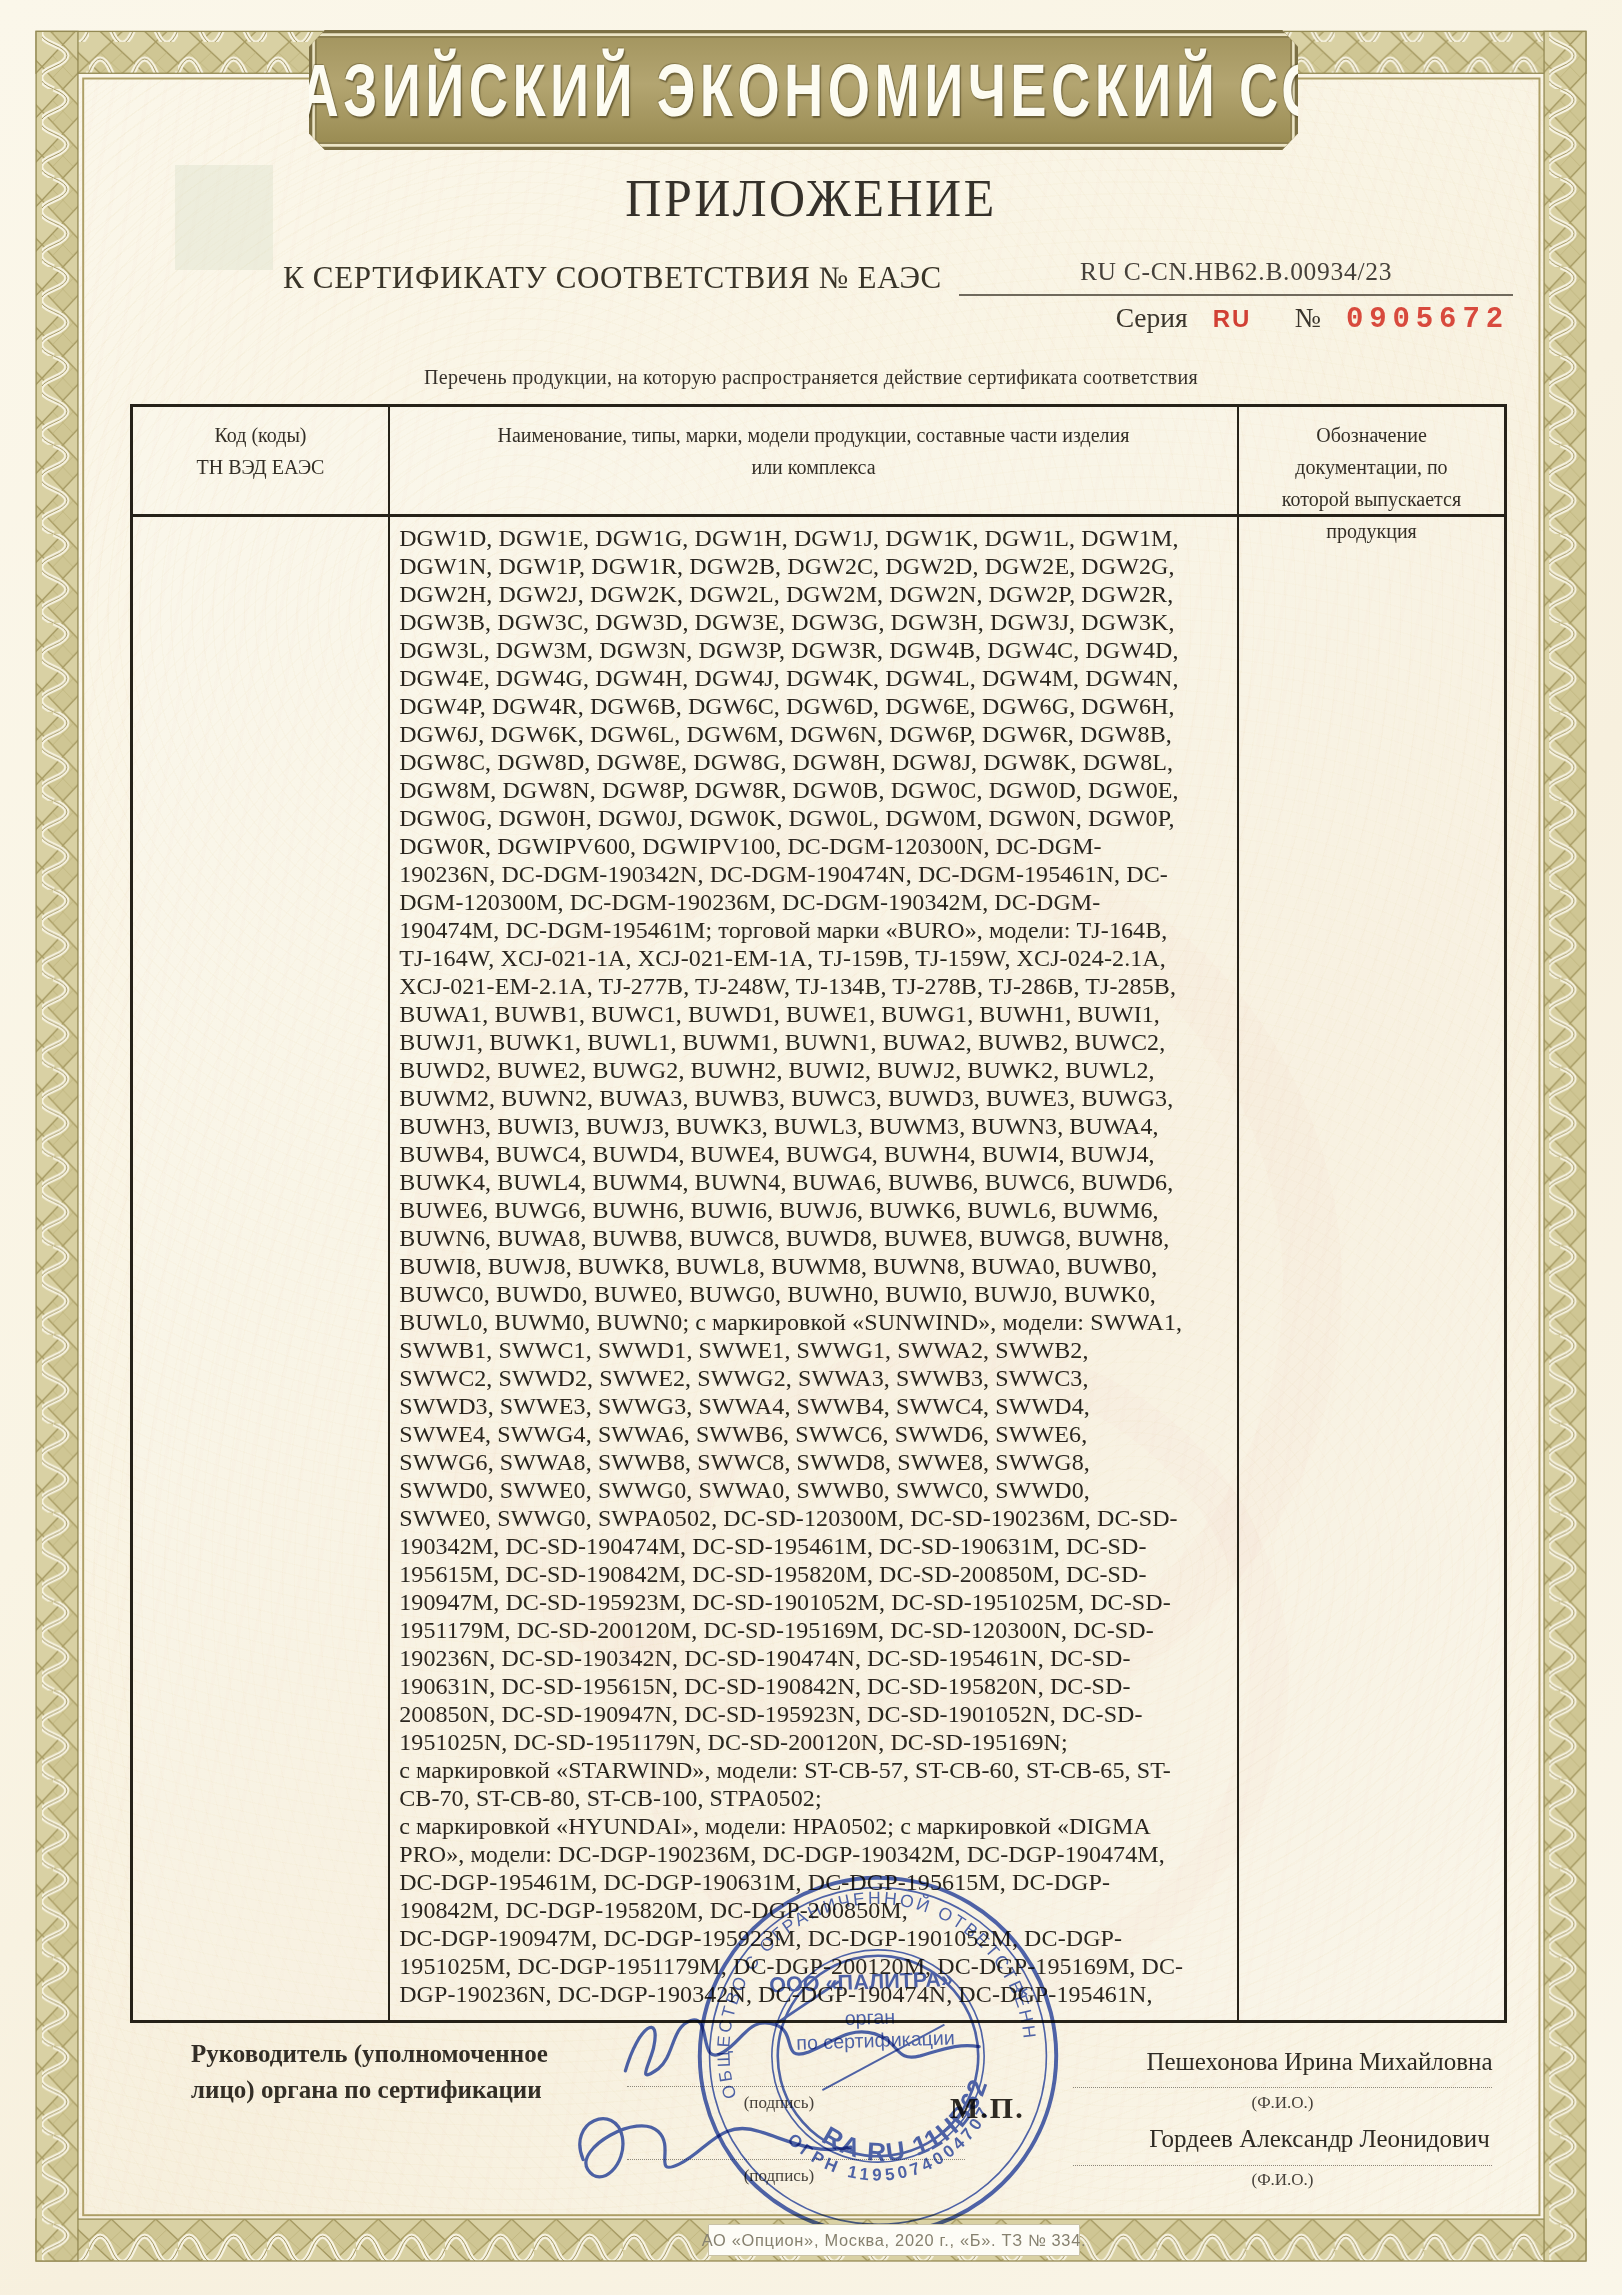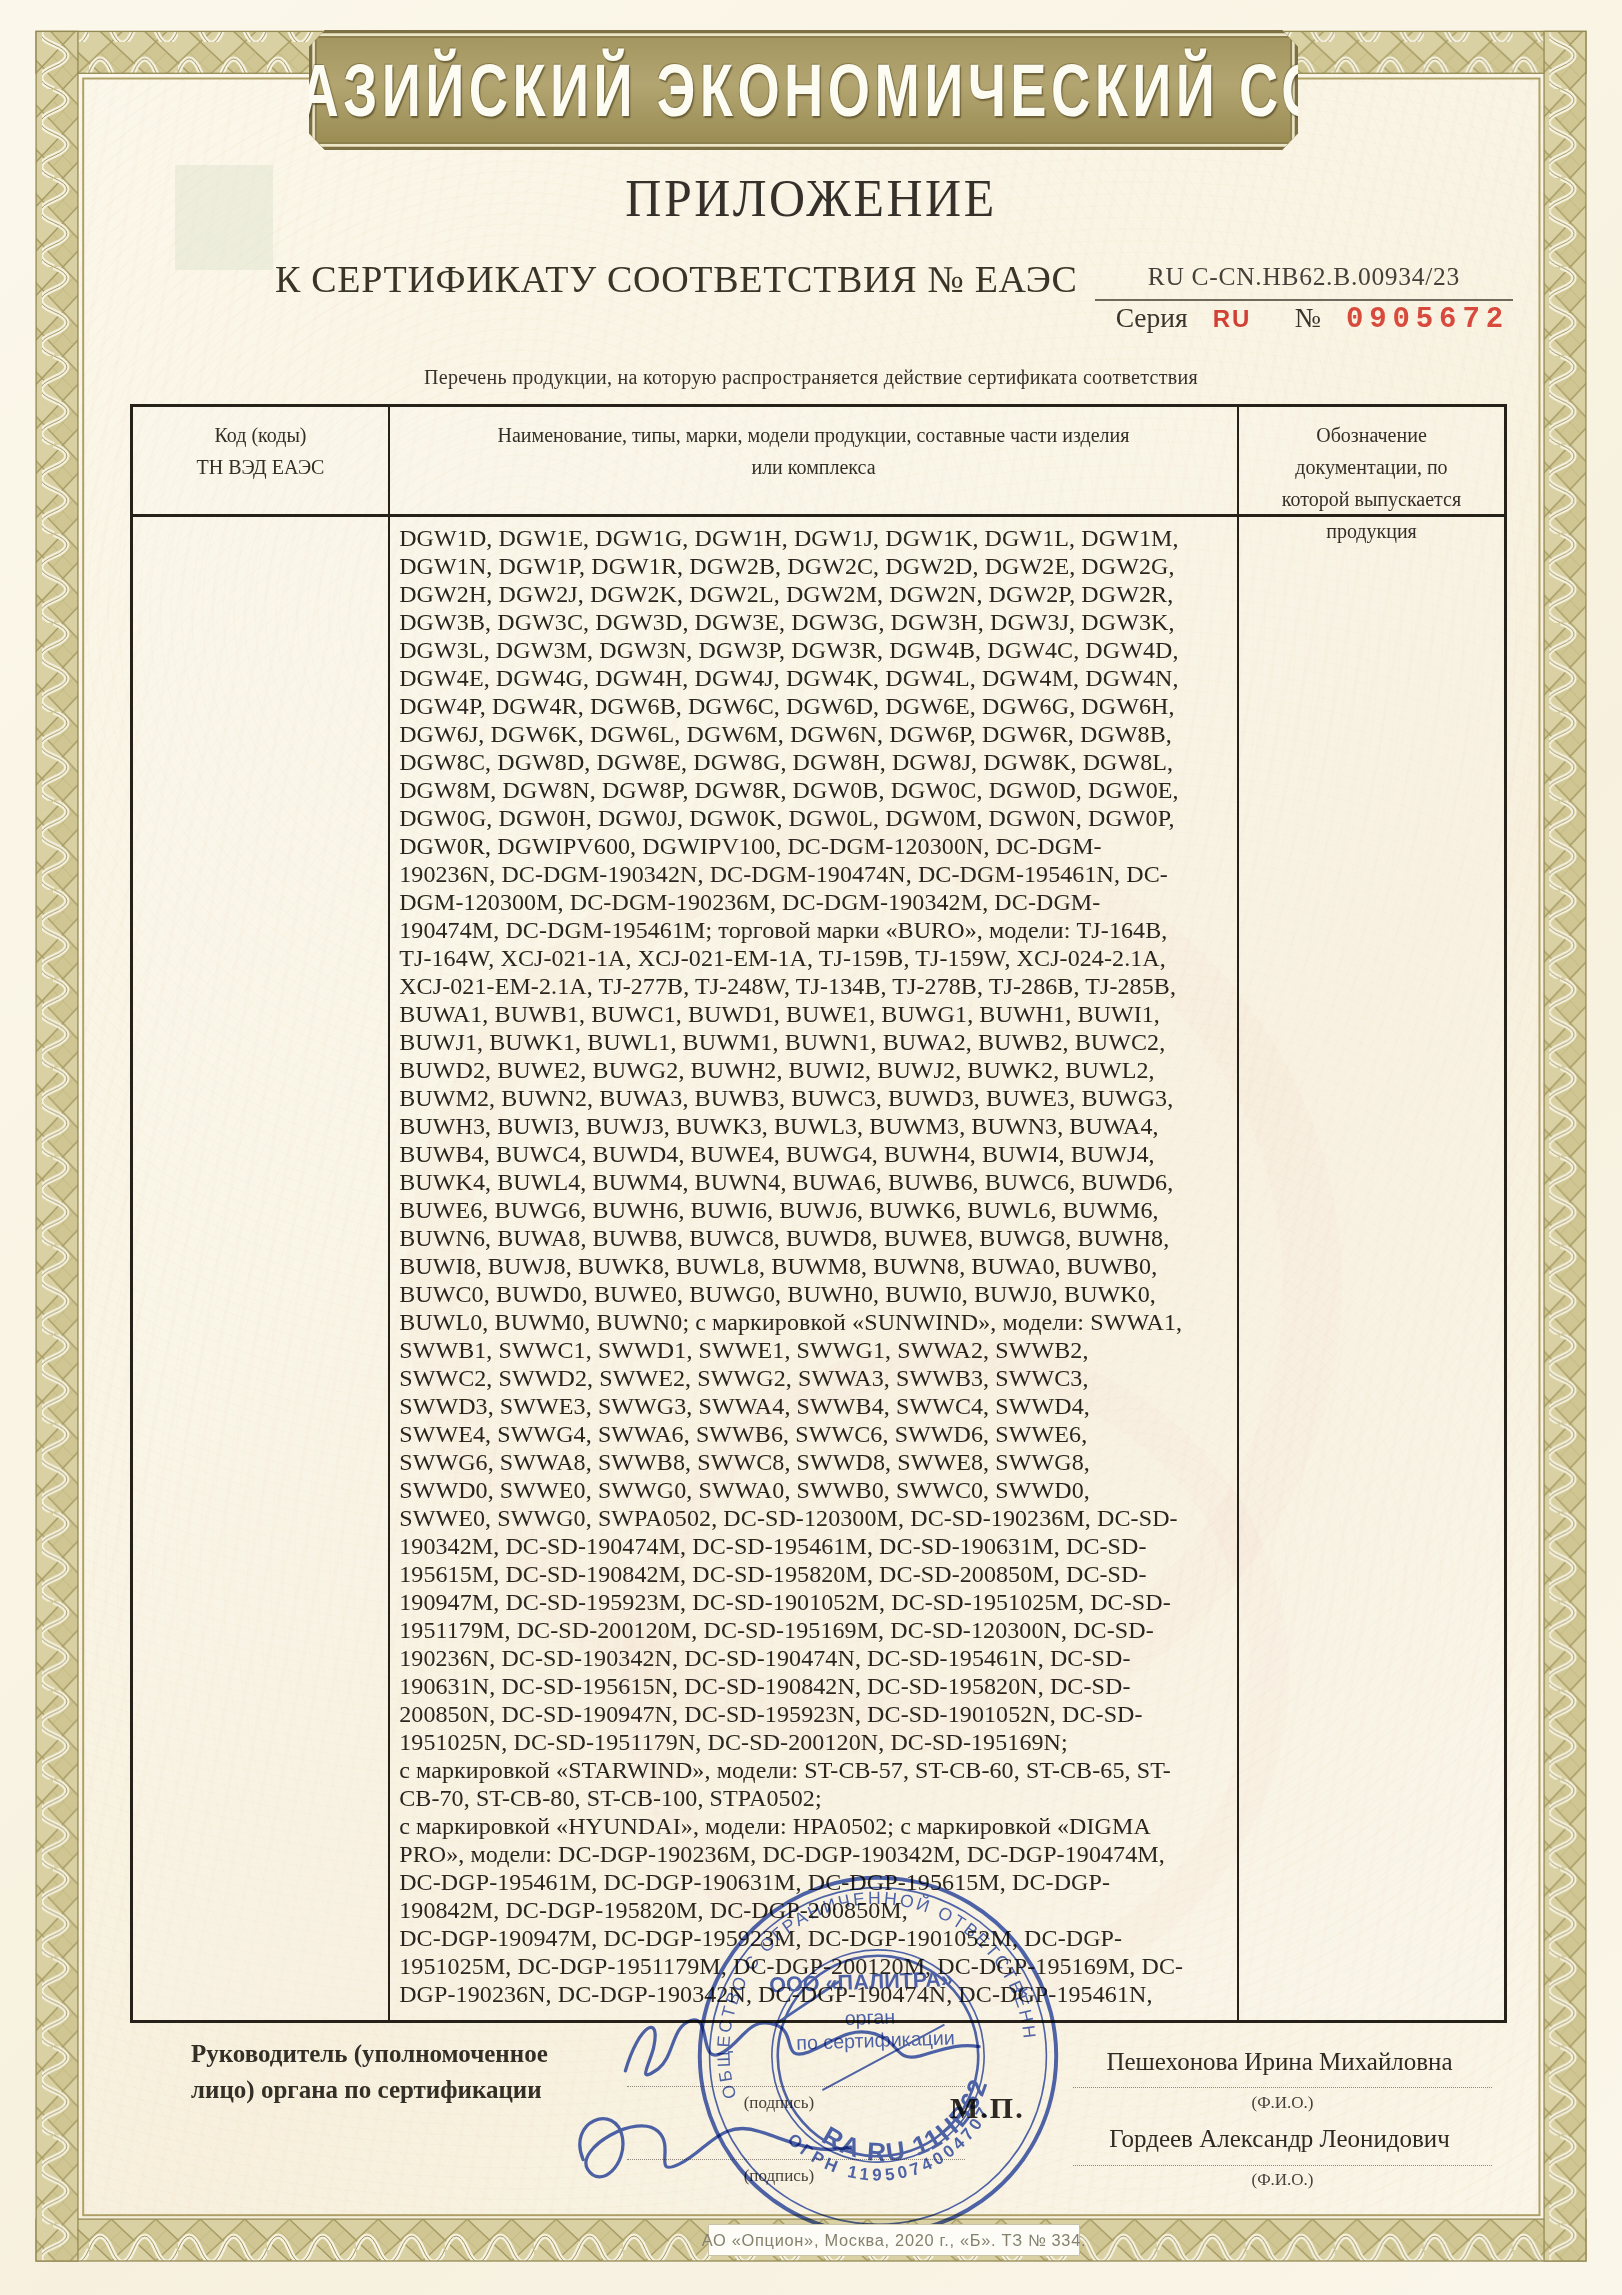--- a/index.html
+++ b/index.html
@@ -38,21 +38,21 @@
   }
 
   .title{
     position:absolute;left:0;top:169px;width:1622px;text-align:center;
     font-size:52px;letter-spacing:2.6px;color:#35312a;transform:scaleX(.96);
   }
   .subtitle-row{
     position:absolute;left:275px;top:257px;width:1238px;
     display:flex;align-items:flex-end;gap:17px;
   }
-  .subtitle{font-size:38px;letter-spacing:0.7px;color:#393428;white-space:nowrap;}
+  .subtitle{font-size:31px;letter-spacing:0.7px;color:#393428;white-space:nowrap;margin-left:8px;}
   .cert-number{
     flex:1;font-size:25.5px;text-align:center;color:#45403a;white-space:nowrap;
     border-bottom:2px solid #6f695c;padding-bottom:7px;letter-spacing:0.7px;
   }
   .series-row{
     position:absolute;right:113px;top:302px;display:flex;align-items:baseline;gap:25px;
   }
   .series-label{font-size:27.5px;color:#3a352c;}
   .series-value{font-family:"Liberation Sans",sans-serif;font-weight:bold;font-size:24px;color:#ce3126;letter-spacing:2px;opacity:.92;}
   .number-sign{font-size:27.5px;color:#3a352c;margin-left:18.3px;}
@@ -83,21 +83,21 @@
   
   .f-label{position:absolute;font-size:25px;font-weight:bold;color:#332e26;line-height:1.42;white-space:pre-line;}
   .f-label.l1{left:191px;top:2036px;}
   .f-label.l2{left:191px;top:2137px;}
   .sigline{position:absolute;border-bottom:1.3px dotted #8d887b;}
   .sigline.s1{left:627px;top:2086px;width:338px;}
   .sigline.s2{left:627px;top:2159px;width:338px;}
   .sig-caption{position:absolute;font-size:17px;color:#46413a;text-align:center;width:236px;}
   .sig-caption.c1{left:661px;top:2093px;}
   .sig-caption.c2{left:661px;top:2166px;}
-  .f-name{position:absolute;left:1047px;width:465px;text-align:center;font-size:25px;color:#2e2a23;white-space:nowrap;}
+  .f-name{position:absolute;left:1047px;width:465px;text-align:center;font-size:25px;color:#2e2a23;white-space:nowrap;padding-left:40px;}
   .f-name.n1{top:2048px;}
   .f-name.n2{top:2125px;}
   .fio-line{position:absolute;left:1073px;width:419px;border-bottom:1.3px dotted #8d887b;}
   .fio-line.f1{top:2087px;}
   .fio-line.f2{top:2165px;}
   .fio-caption{position:absolute;left:1073px;width:419px;text-align:center;font-size:17px;color:#46413a;}
   .fio-caption.f1{top:2093px;}
   .fio-caption.f2{top:2170px;}
   .mp-mark{position:absolute;left:950px;top:2091px;font-size:30px;font-weight:bold;letter-spacing:2px;color:#2e2a23;}
 

